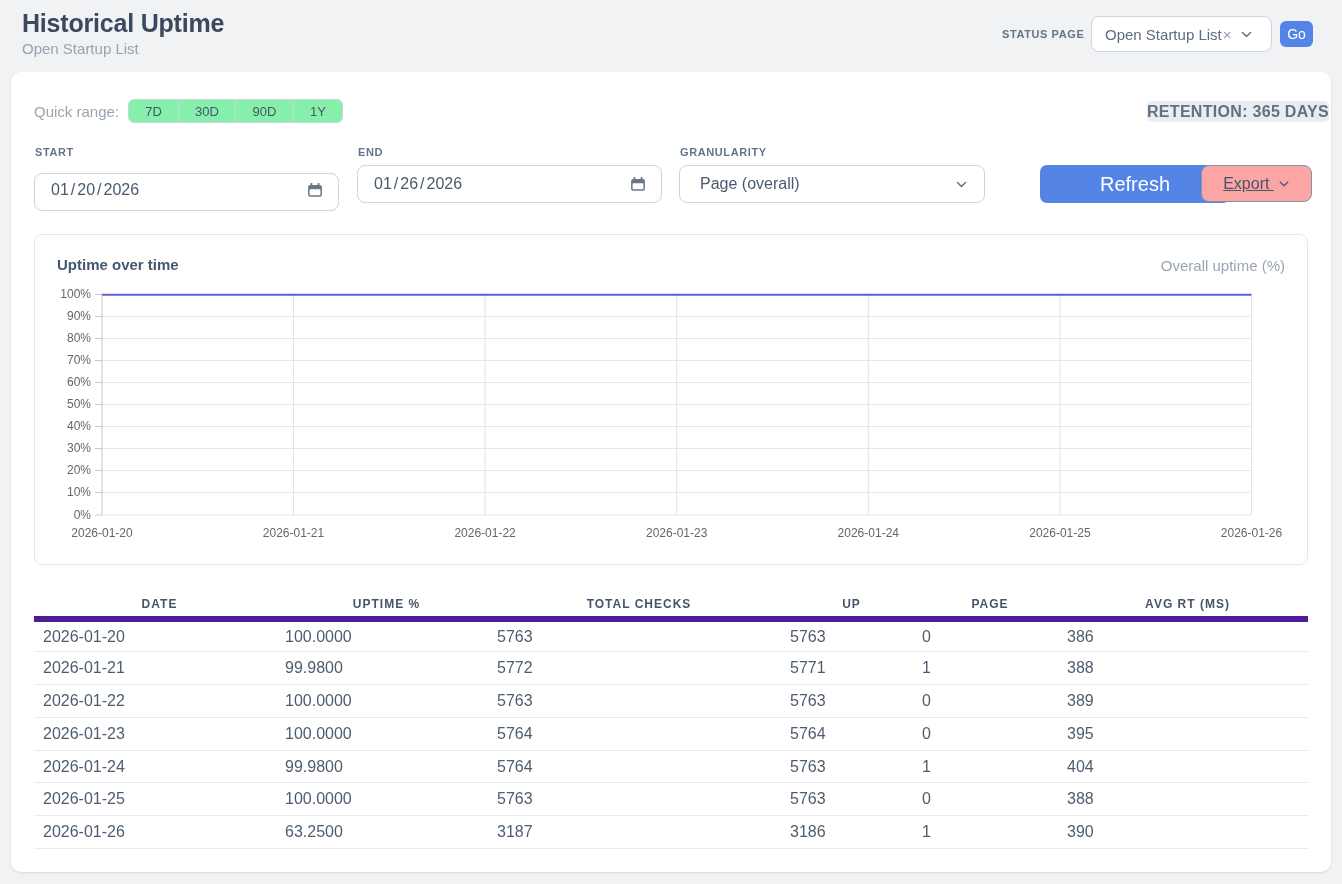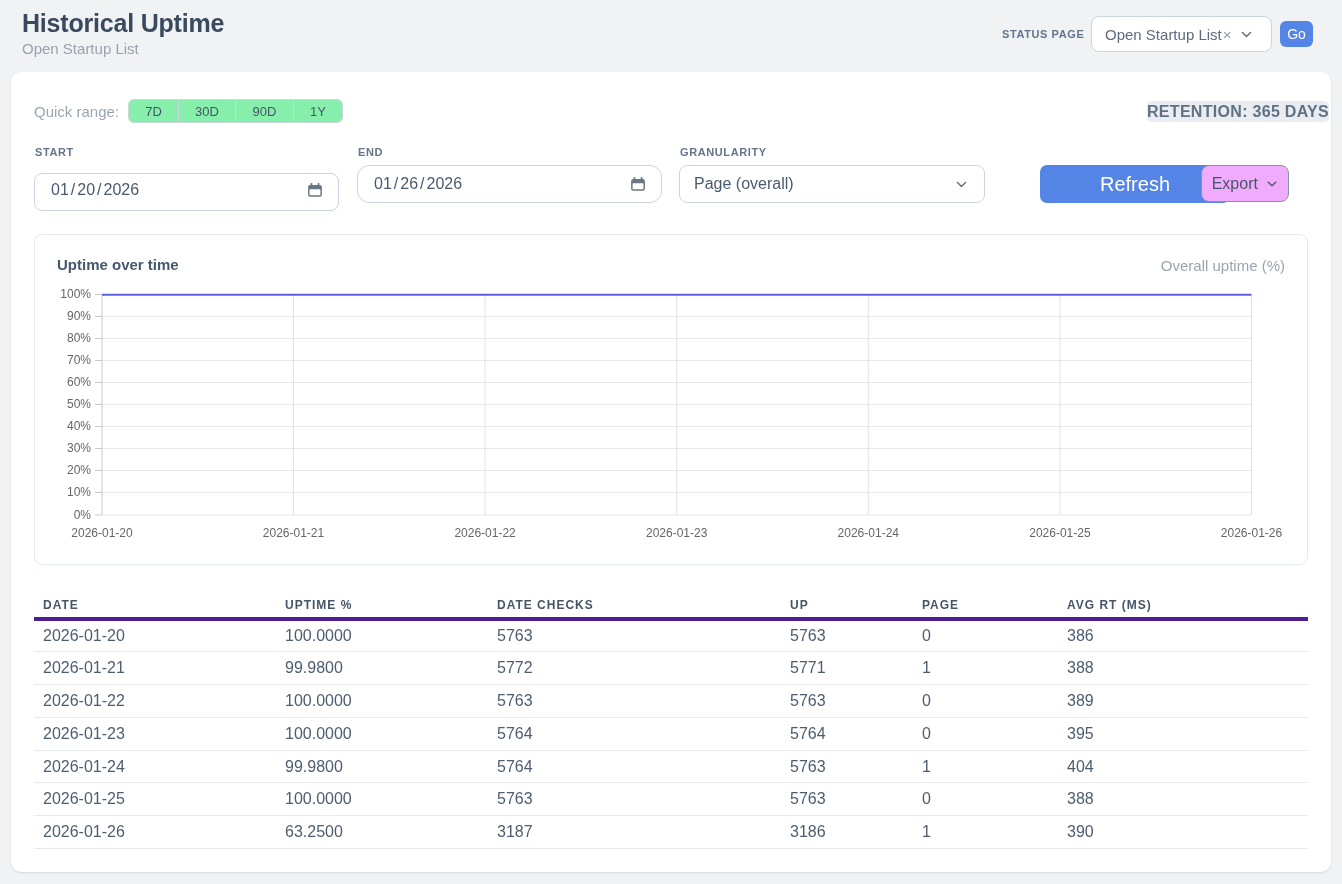--- a/index.html
+++ b/index.html
@@ -44,37 +44,37 @@
 
 <div class="inputbox abs" style="left:34px; top:165px; width:305px; height:38px; padding:0 15px 4px 16px;margin-top:8px;">
   <span style="font-size:16px; color:#4a5a6e;">01<span style="margin:0 2px;">/</span>20<span style="margin:0 2px;">/</span>2026</span>
   <svg width="16" height="16" viewBox="0 0 16 16" style="margin-left:auto; flex:none;">
       <rect x="3.6" y="0.9" width="1.7" height="3.2" rx="0.6" fill="#6b7685"></rect>
       <rect x="10.7" y="0.9" width="1.7" height="3.2" rx="0.6" fill="#6b7685"></rect>
       <rect x="1.1" y="3" width="13.8" height="11.8" rx="2.1" fill="#6b7685"></rect>
       <rect x="2.6" y="7.3" width="10.8" height="6" rx="0.7" fill="#fff"></rect>
     </svg>
 </div>
-<div class="inputbox abs" style="left:357px; top:165px; width:305px; height:38px; padding:0 15px 0 16px;border-radius:12px;">
+<div class="inputbox abs" style="left:357px; top:165px; width:305px; height:38px; padding:0 15px 0 16px;">
   <span style="font-size:16px; color:#4a5a6e;">01<span style="margin:0 2px;">/</span>26<span style="margin:0 2px;">/</span>2026</span>
   <svg width="16" height="16" viewBox="0 0 16 16" style="margin-left:auto; flex:none;">
       <rect x="3.6" y="0.9" width="1.7" height="3.2" rx="0.6" fill="#6b7685"></rect>
       <rect x="10.7" y="0.9" width="1.7" height="3.2" rx="0.6" fill="#6b7685"></rect>
       <rect x="1.1" y="3" width="13.8" height="11.8" rx="2.1" fill="#6b7685"></rect>
       <rect x="2.6" y="7.3" width="10.8" height="6" rx="0.7" fill="#fff"></rect>
     </svg>
 </div>
-<div class="inputbox abs" style="left:679px; top:165px; width:306px; height:38px; padding:0 16px 0 14px;">
+<div class="inputbox abs" style="left:679px; top:165px; width:306px; height:38px; padding:0 16px 0 20px;">
   <span style="font-size:16px; color:#4a5a6e;">Page (overall)</span>
   <svg width="13" height="13" viewBox="0 0 13 13" style="margin-left:auto;">
       <path d="M2.5 4.5 L6.5 8.5 L10.5 4.5" stroke="#6b7685" stroke-width="1.6" fill="none" stroke-linecap="round" stroke-linejoin="round"></path>
     </svg>
 </div>
 <div class="btn-blue abs" style="left:1040px; top:165px; width:190px; height:38px; font-size:20px;">Refresh</div>
-<div class="abs" style="left:1201px; top:165px; width:88px; height:37px; border:1px solid #8494a7; border-radius:8px; background:#f0abfc; display:flex; align-items:center; justify-content:center; font-size:16px; color:#475569;">Export&nbsp;<svg width="12" height="12" viewBox="0 0 13 13" style="margin-left:4px;">
+<div class="abs" style="left:1201px; top:165px; width:111px; height:37px; border:1px solid #8494a7; border-radius:8px; background:#fca5a5; display:flex; align-items:center; justify-content:center; font-size:16px; color:#475569;text-decoration:underline;">Export&nbsp;<svg width="12" height="12" viewBox="0 0 13 13" style="margin-left:4px;">
       <path d="M2.5 4.5 L6.5 8.5 L10.5 4.5" stroke="#51606f" stroke-width="1.6" fill="none" stroke-linecap="round" stroke-linejoin="round"></path>
     </svg></div>
 
 <div class="abs" style="left:34px; top:234px; width:1274px; height:331px; border:1px solid #e2e8f0; border-radius:8px; background:#fff;"></div>
 <div class="abs" style="left:57px; top:256px; font-size:15px; font-weight:700; color:#44586e;">Uptime over time</div>
 <div class="abs" style="left:1008px; top:257px; width:277px; text-align:right; font-size:15px; color:#9aa5b1;">Overall uptime (%)</div>
 
 <svg class="abs" style="left:34px; top:234px;" width="1274" height="333" viewBox="0 0 1274 333">
 
   <g stroke="#e7e7e7" stroke-width="1">
@@ -148,21 +148,21 @@
       <col style="width:212px">
       <col style="width:293px">
       <col style="width:132px">
       <col style="width:145px">
       <col style="width:250px">
   </colgroup>
   <thead>
     <tr style="height:27px;">
       <th class="th">DATE</th>
         <th class="th">UPTIME %</th>
-        <th class="th">DATE CHECKS</th>
+        <th class="th">TOTAL CHECKS</th>
         <th class="th">UP</th>
         <th class="th">PAGE</th>
         <th class="th">AVG RT (MS)</th>
     </tr>
   </thead>
   <tbody>
     <tr>
         <td>2026-01-20</td>
         <td>100.0000</td>
         <td>5763</td>
@@ -214,15 +214,15 @@
         <td>2026-01-26</td>
         <td>63.2500</td>
         <td>3187</td>
         <td>3186</td>
         <td>1</td>
         <td>390</td>
       </tr>
   </tbody>
 </table>
 <style>
-  .th { text-align:left; font-size:12px; font-weight:700; color:#475569; letter-spacing:1px; padding:0 0 0 9px; border-bottom:4px solid #4c1d95; }
+  .th { text-align:center; font-size:12px; font-weight:700; color:#475569; letter-spacing:1px; padding:0 0 0 9px; border-bottom:6px solid #4c1d95; }
   tbody td { font-size:16px; color:#4d5d70; padding:0 0 0 9px; height:32.8px; border-bottom:1px solid #e7ebf0; }
 </style>
 
 </body></html>

